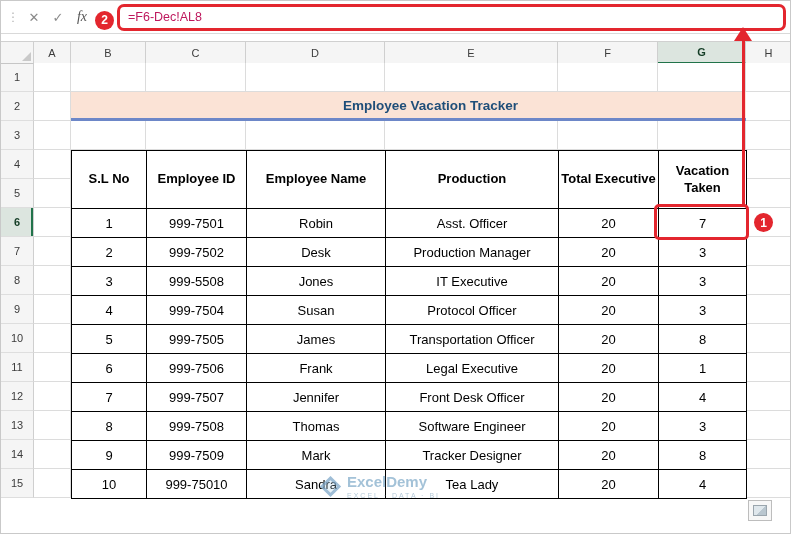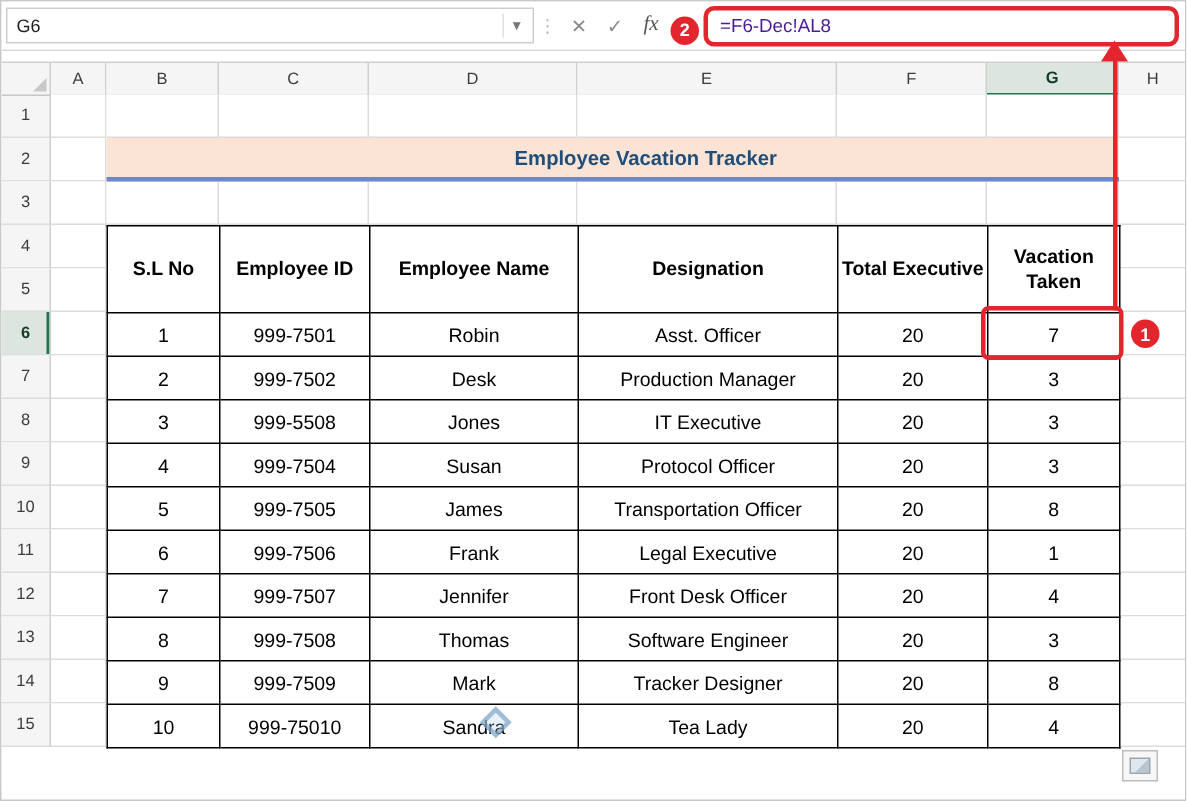--- a/index.html
+++ b/index.html
@@ -28,21 +28,21 @@
     color: #8a8a8a; font-size: 13px; cursor: default;
   }
   .fbtn.fx { font-style: italic; font-family: "Liberation Serif", serif; font-size: 14px; color: #555; }
   .badge {
     min-width: 19px; height: 19px; border-radius: 50%; background: #e3262e; color: #fff;
     font-size: 12px; font-weight: bold; display: flex; align-items: center; justify-content: center;
     margin: 6px 3px 0 1px; z-index: 30;
   }
   .formulabar {
     flex: 1; height: 27px; border: 3px solid #e3262e; border-radius: 7px;
-    display: flex; align-items: center; padding: 0 8px; font-size: 12.5px; color: #4c1d95; background: #fff;
+    display: flex; align-items: center; padding: 0 8px; font-size: 12.5px; color: #be185d; background: #fff;
   }
 
   
   .sheet { position: absolute; top: 40px; left: 0; width: 791px; height: 486px; background: #fff; }
   .colheads { display: flex; height: 22px; border-top: 1px solid #d0d0d0; }
   .corner {
     width: 33px; height: 22px; background: #f5f5f5; position: relative;
     border-right: 1px solid #cfcfcf; border-bottom: 1px solid #c6c6c6;
   }
   .corner::after {
@@ -113,25 +113,20 @@
     width: 14px; height: 11px; border: 1px solid #9aa5ad; background:
       linear-gradient(135deg, #dfe7ec 55%, #b9c6cf 55%);
   }
 </style>
 </head>
 <body>
 
 <div class="app">
 
   <div class="topbar">
-    <div class="namebox">
-      <span>G6</span>
-      <span class="grow"></span>
-      <span class="caret">▼</span>
-    </div>
     <span class="sep">⋮</span>
     <div class="fbtn">✕</div>
     <div class="fbtn">✓</div>
     <div class="fbtn fx">fx</div>
     <div class="badge">2</div>
     <div class="formulabar">=F6-Dec!AL8</div>
   </div>
 
   <div class="sheet">
     <div class="colheads">
@@ -326,21 +321,21 @@
       <col style="width:173px">
         <col style="width:100px">
         <col style="width:88px">
     </colgroup>
     <thead>
       <tr>
 
       <th>S.L No</th>
           <th>Employee ID</th>
           <th>Employee Name</th>
-          <th>Designation</th>
+          <th>Production</th>
           <th>Total Executive</th>
           <th>Vacation Taken</th>
         </tr>
     </thead>
     <tbody>
 
     <tr>
           <td>1</td>
           <td>999-7501</td>
           <td>Robin</td>
@@ -423,19 +418,23 @@
       </tbody>
   </table>
 
   <div class="g6-box"></div>
   <div class="badge badge-1">1</div>
   <div class="arrow-line"></div>
   <div class="arrow-head"></div>
 
   <div class="watermark">
     <div class="wm-diamond"></div>
+    <div>
+      <div class="wm-name">ExcelDemy</div>
+      <div class="wm-tag">EXCEL · DATA · BI</div>
+    </div>
   </div>
 
   <div class="corner-icon">
     <div class="pic"></div>
   </div>
 
 </div>
 
 </body></html>

